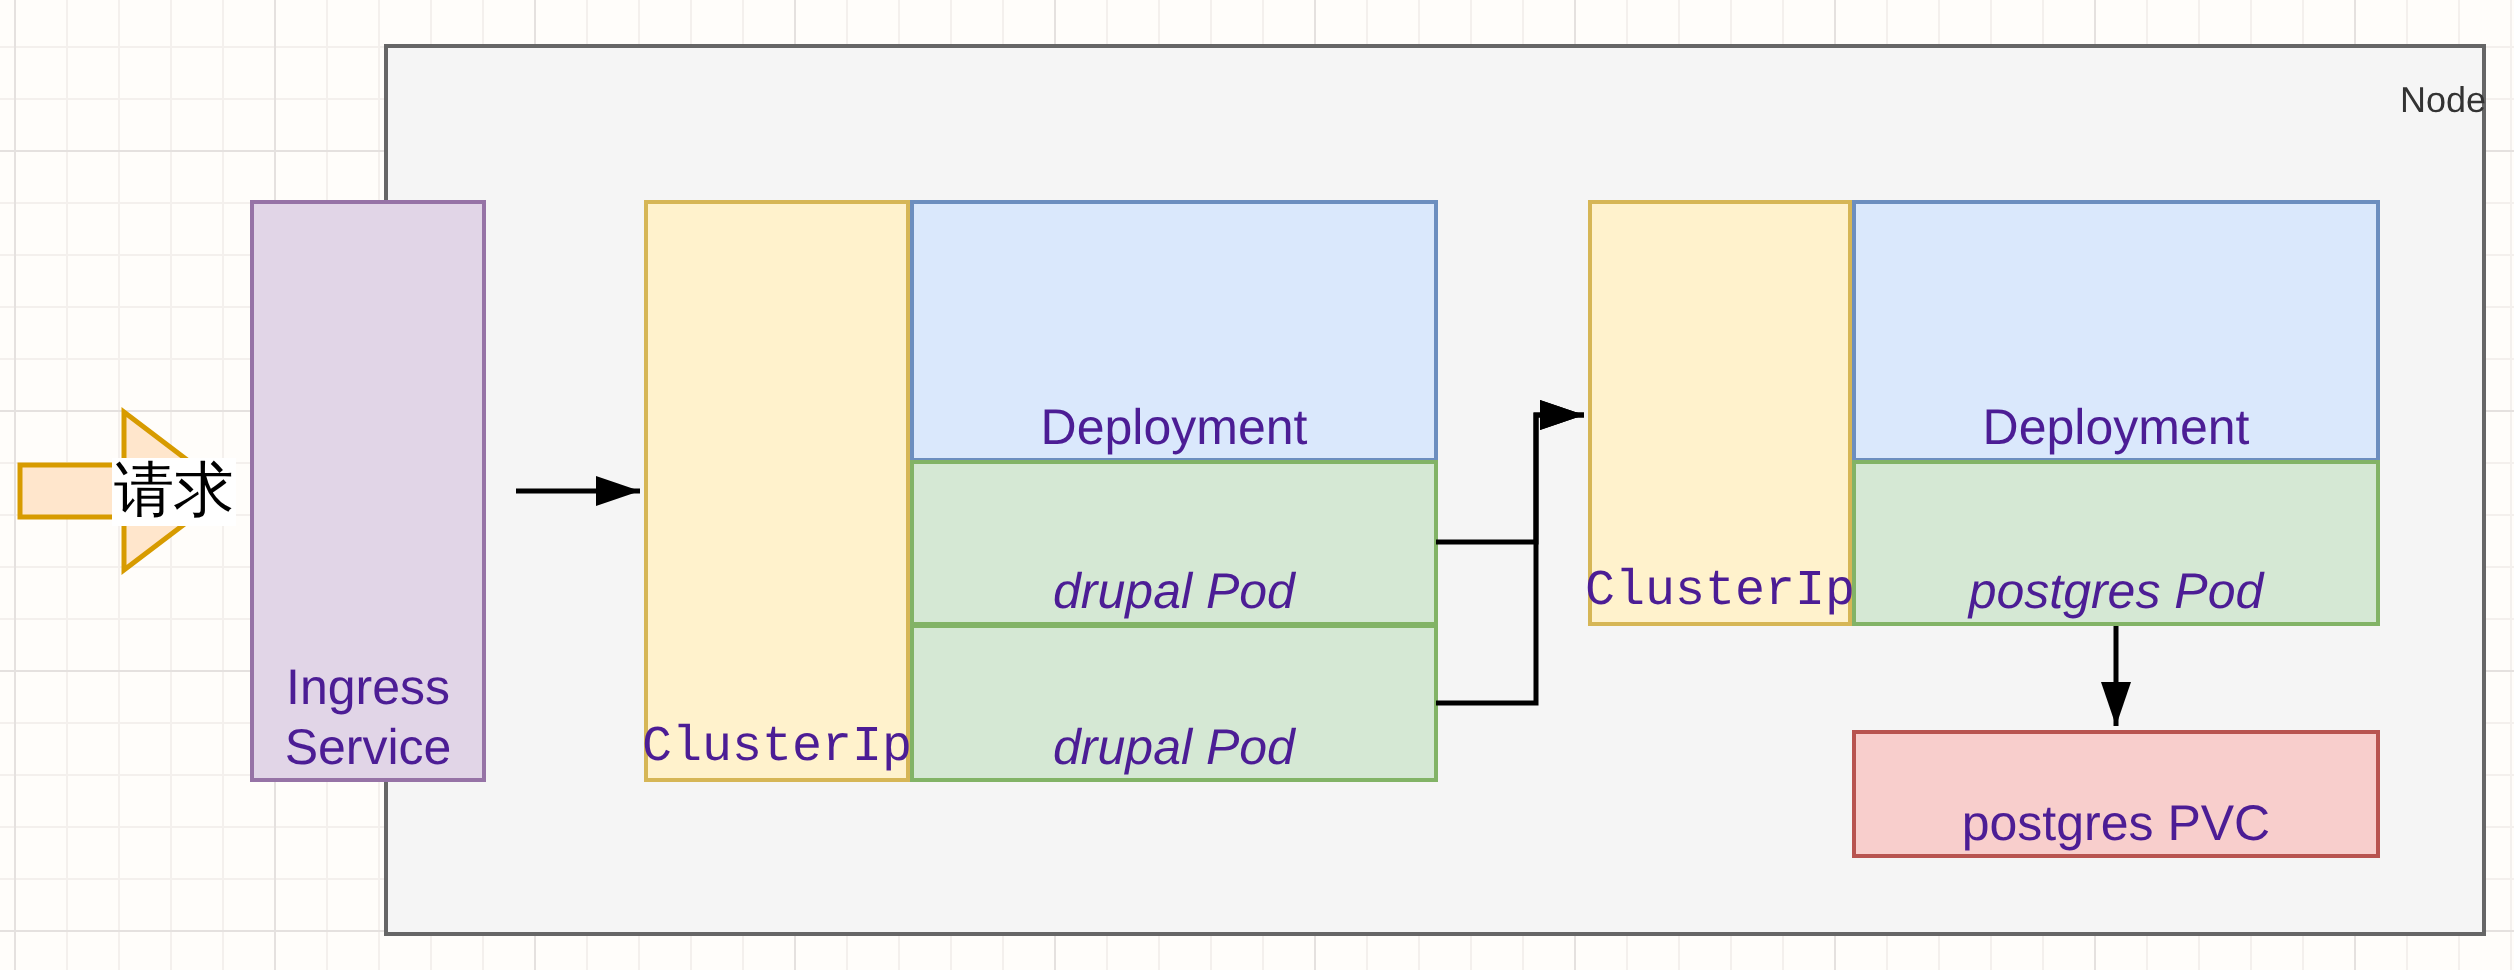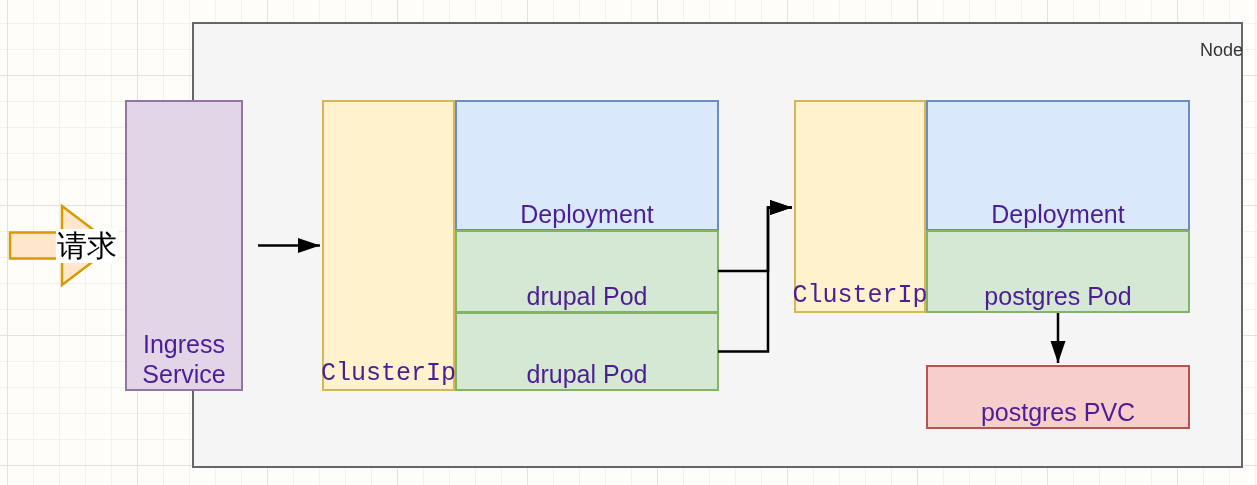--- a/index.html
+++ b/index.html
@@ -28,21 +28,21 @@
   }
 
   .shape {
     position: absolute; box-sizing: border-box;
     display: flex; align-items: flex-end; justify-content: center;
     text-align: center; font-size: 25px; color: #4c1d95; line-height: 30px;
   }
   .purple { background: #e1d5e7; border: 2.5px solid #9673a6; }
   .yellow { background: #fff2cc; border: 2.5px solid #d6b656; font-family: Liberation Mono, monospace; }
   .blue   { background: #dae8fc; border: 2.5px solid #6c8ebf; }
-  .green  { background: #d5e8d4; border: 2.5px solid #82b366; }
+  .green  { background: #d5e8d4; border: 2.5px solid #82b366; font-style: italic; }
   .red    { background: #f8cecc; border: 2.5px solid #b85450; }
 
   .ingress      { left: 125px; top: 100px; width: 118px; height: 291px; }
   .clusterip-l  { left: 322px; top: 100px; width: 133px; height: 291px; }
   .deploy-l     { left: 455px; top: 100px; width: 264px; height: 131px; }
   .drupal-pod-1 { left: 455px; top: 230px; width: 264px; height: 83px; }
   .drupal-pod-2 { left: 455px; top: 312px; width: 264px; height: 79px; }
   .clusterip-r  { left: 794px; top: 100px; width: 132px; height: 213px; }
   .deploy-r     { left: 926px; top: 100px; width: 264px; height: 131px; }
   .postgres-pod { left: 926px; top: 230px; width: 264px; height: 83px; }

